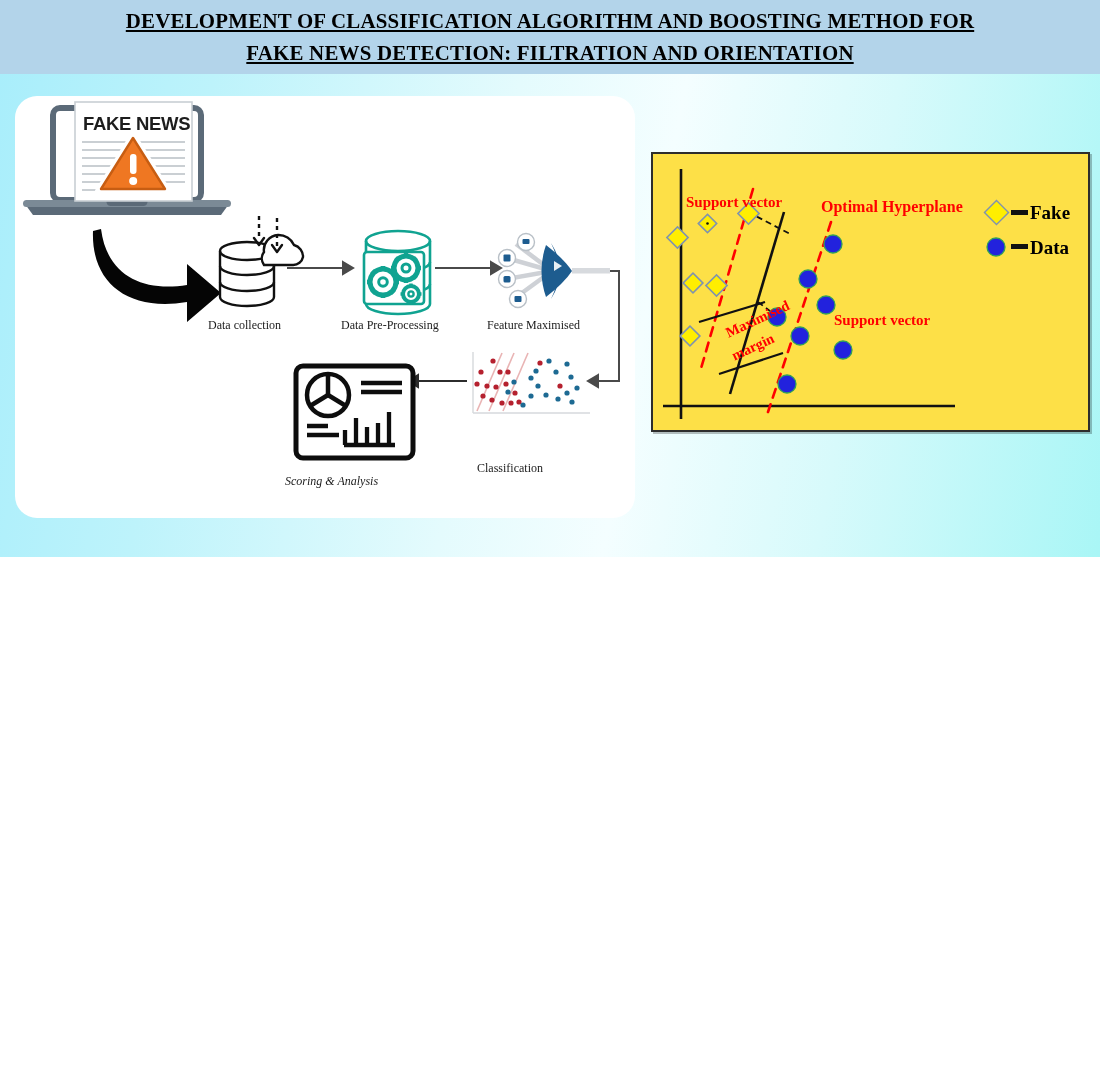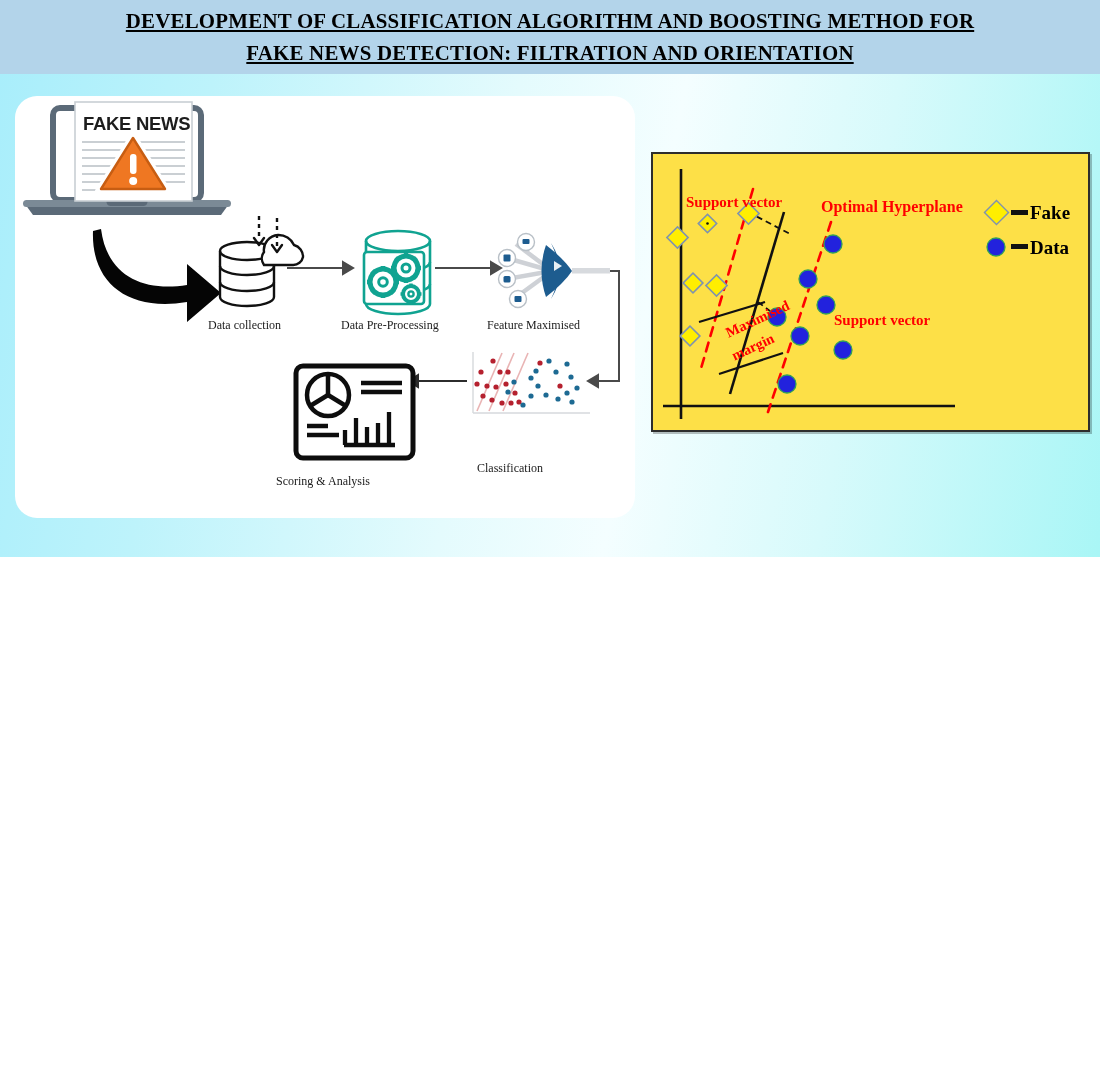--- a/index.html
+++ b/index.html
@@ -306,21 +306,21 @@
         <line x1="374" y1="349" x2="374" y2="316"></line>
         <line x1="329" y1="349" x2="380" y2="349"></line>
       </g>
     </g>
   </svg>
 
   <div class="plabel" style="left:208px;top:318px;">Data collection</div>
   <div class="plabel" style="left:341px;top:318px;">Data Pre-Processing</div>
   <div class="plabel" style="left:487px;top:318px;">Feature Maximised</div>
   <div class="plabel" style="left:477px;top:461px;">Classification</div>
-  <div class="plabel" style="left:276px;top:474px;">Scoring &amp; Analysis</div>
+  <div class="plabel" style="left:285px;top:474px;font-style:italic;">Scoring &amp; Analysis</div>
 
   <div class="svm-panel">
 
     <svg width="431" height="272" viewBox="0 0 431 272">
 
       <g stroke="#111111" stroke-width="2.6">
         <line x1="28" y1="15" x2="28" y2="265"></line>
         <line x1="10" y1="252" x2="302" y2="252"></line>
       </g>
 

